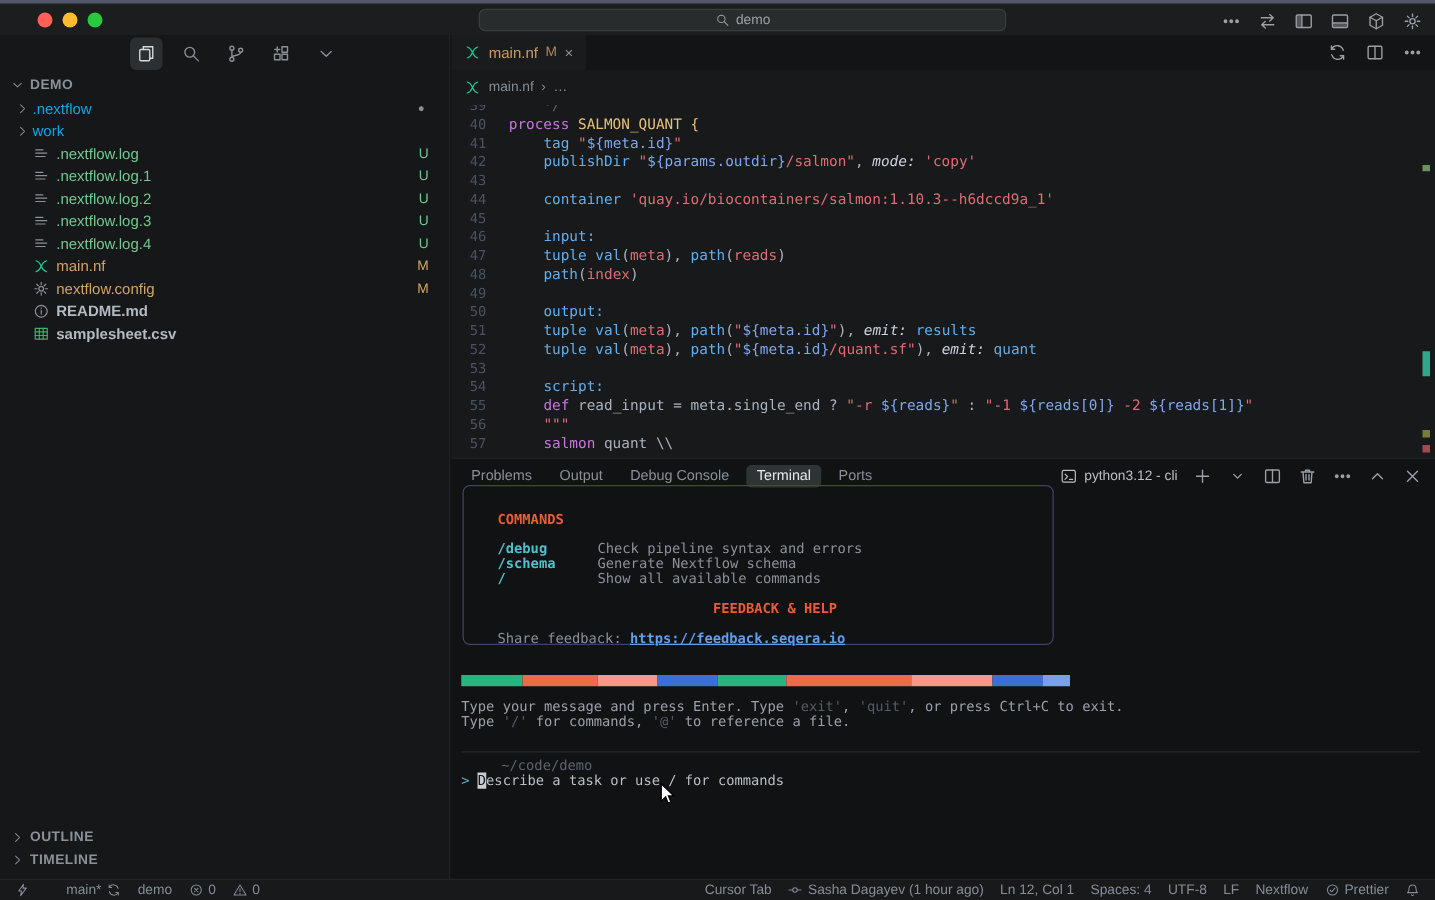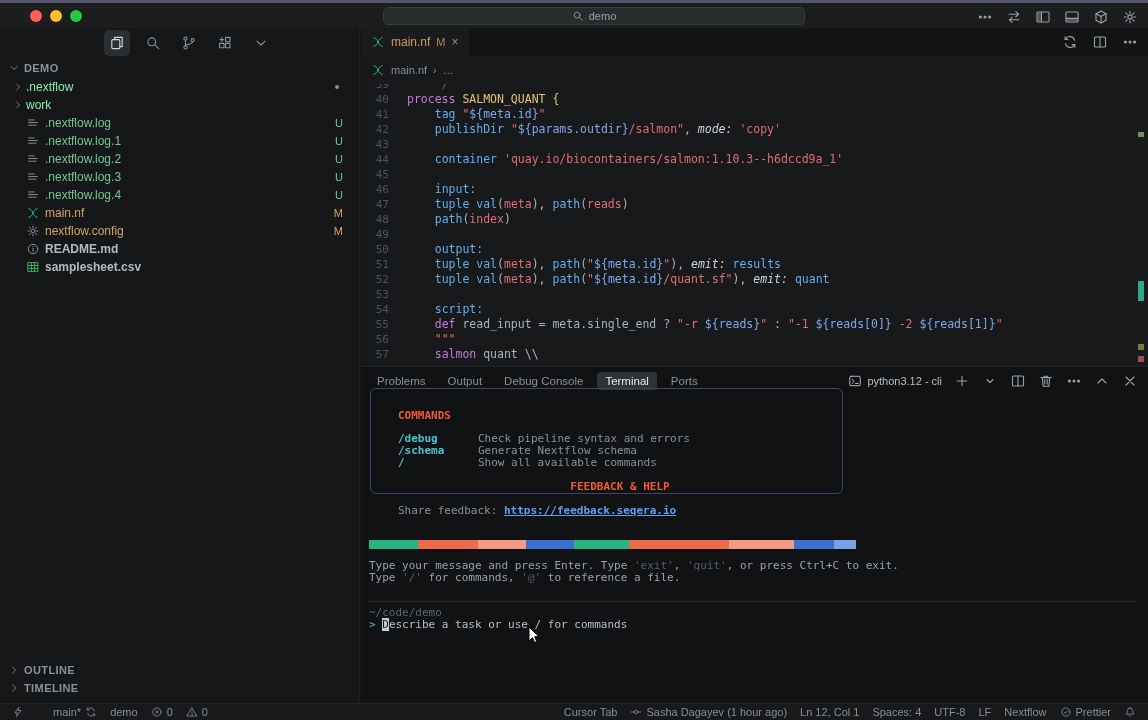--- a/index.html
+++ b/index.html
@@ -32,21 +32,21 @@
                  font-size:11px; font-weight:bold; letter-spacing:0.4px; color:#8b9199; }
   .file-list { position:absolute; top:50px; left:0; right:0; }
   .frow { height:18px; display:flex; align-items:center; padding-left:12px; padding-right:16px; font-size:12px; }
   .frow .chev { width:14px; color:#8b9199; display:flex; }
   .frow .fic { margin-right:5px; }
   .frow .fname { flex:1; white-space:nowrap; }
   .frow .badge { font-size:11px; }
   .c-untracked { color:#73c991; }
   .c-modified { color:#d2a566; }
   .c-plain { color:#b4bac1;font-weight:bold; }
-  .c-folder { color:#86efac; }
+  .c-folder { color:#0ea5e9; }
   .side-sections { position:absolute; bottom:6px; left:0; right:16px; }
   .sec-row { height:18px; display:flex; align-items:center; gap:4px; padding-left:8px;
              font-size:11px; font-weight:bold; letter-spacing:0.4px; color:#8b9199; }
 
   
   .editor { position:absolute; top:28px; left:361px; right:0; height:338px; background:#17191a; }
   .tabbar { position:absolute; top:0; left:0; right:0; height:28px; background:#121415; display:flex; }
   .tab { display:flex; align-items:center; gap:6px; padding:0 10px; background:#191b1c; font-size:12px; }
   .tab .tlabel { color:#cf9a63; }
   .tab .tmod { color:#b08457; font-size:11px; }
@@ -65,21 +65,21 @@
   .ovr-mark { position:absolute; right:4px; width:6px; }
 
   
   .panel { position:absolute; top:366px; left:361px; right:0; bottom:17px; background:#101213; border-top:1px solid #202325; }
   .ptabs { position:absolute; top:0; left:0; right:0; height:27px; display:flex; align-items:center; gap:6px; padding-left:8px; }
   .ptab { font-size:11.5px; color:#8a9199; padding:3px 8px; border-radius:4px; }
   .ptab.active { background:#2e3336; color:#e7eaec; }
   .pactions { position:absolute; right:10px; top:0; height:27px; display:flex; align-items:center; gap:12px; color:#9aa0a6; font-size:11px; }
   .pterm-label { display:flex; align-items:center; gap:5px; color:#b9bfc5; }
   .term { position:absolute; top:27px; left:0; right:0; bottom:0; font-family:"DejaVu Sans Mono", monospace; font-size:11px; color:#9aa1ab; }
-  .helpbox { position:absolute; left:9px; top:-6px; width:473px; height:106px; border:1px solid #3f4466; border-radius:6px; padding:20px 0 0 27px; }
+  .helpbox { position:absolute; left:9px; top:-6px; width:473px; height:128px; border:1px solid #3f4466; border-radius:6px; padding:20px 0 0 27px; }
   .t-header { color:#ee5b36; font-weight:bold; margin-bottom:11px; }
   .cmdrow { display:flex; line-height:12px; margin-bottom:0; height:12px; }
   .cmdrow .cname { width:80px; color:#4fc1cc; font-weight:bold; }
   .cmdrow .cdesc { color:#8a9199; }
   .fb-line { color:#8a9199; margin-top:11px; }
   .fb-link { color:#5f9ef0; text-decoration:underline; font-weight:bold; }
   .colorbar { position:absolute; left:8px; top:146px; height:9px; width:487px; display:flex; }
   .colorbar div { height:100%; }
   .hint { position:absolute; left:8px; white-space:pre; }
   .dim { color:#565c66; }
@@ -579,21 +579,21 @@
           <div style="background: rgb(238, 106, 77); width: 100px;"></div>
           <div style="background: rgb(242, 154, 133); width: 65px;"></div>
           <div style="background: rgb(59, 111, 212); width: 40px;"></div>
           <div style="background: rgb(122, 160, 232); width: 22px;"></div>
         </div>
 
       <div class="hint" id="hint1" style="top:165px;"><span>Type your message and press Enter. Type </span><span class="dim">'exit'</span><span>, </span><span class="dim">'quit'</span><span>, or press Ctrl+C to exit.</span></div>
       <div class="hint" id="hint2" style="top:177px;"><span>Type </span><span class="dim">'/'</span><span> for commands, </span><span class="dim">'@'</span><span> to reference a file.</span></div>
 
       <div class="sep-line" style="top:207px;"></div>
-      <div class="hint cwd" style="top:212px;">~/code/demo</div>
+      <div class="hint cwd" style="top:212px;margin-left:32px;">~/code/demo</div>
 
       <div class="prompt-line" style="top:224px;">
         <span class="p-caret">&gt;</span>
         <span id="prompt-text" style="color: rgb(184, 191, 200);"> <span class="cursor-block">D</span>escribe a task or use / for commands</span>
       </div>
 
       <div class="foot-line" style="top:311px;"></div>
       <div class="foot-text" style="top:313px;"><b id="foot-bold">Ctrl+c</b><span id="foot-rest"> to Exit, ↑/↓ for history, / commands, @ files</span></div>
 
     </div>

